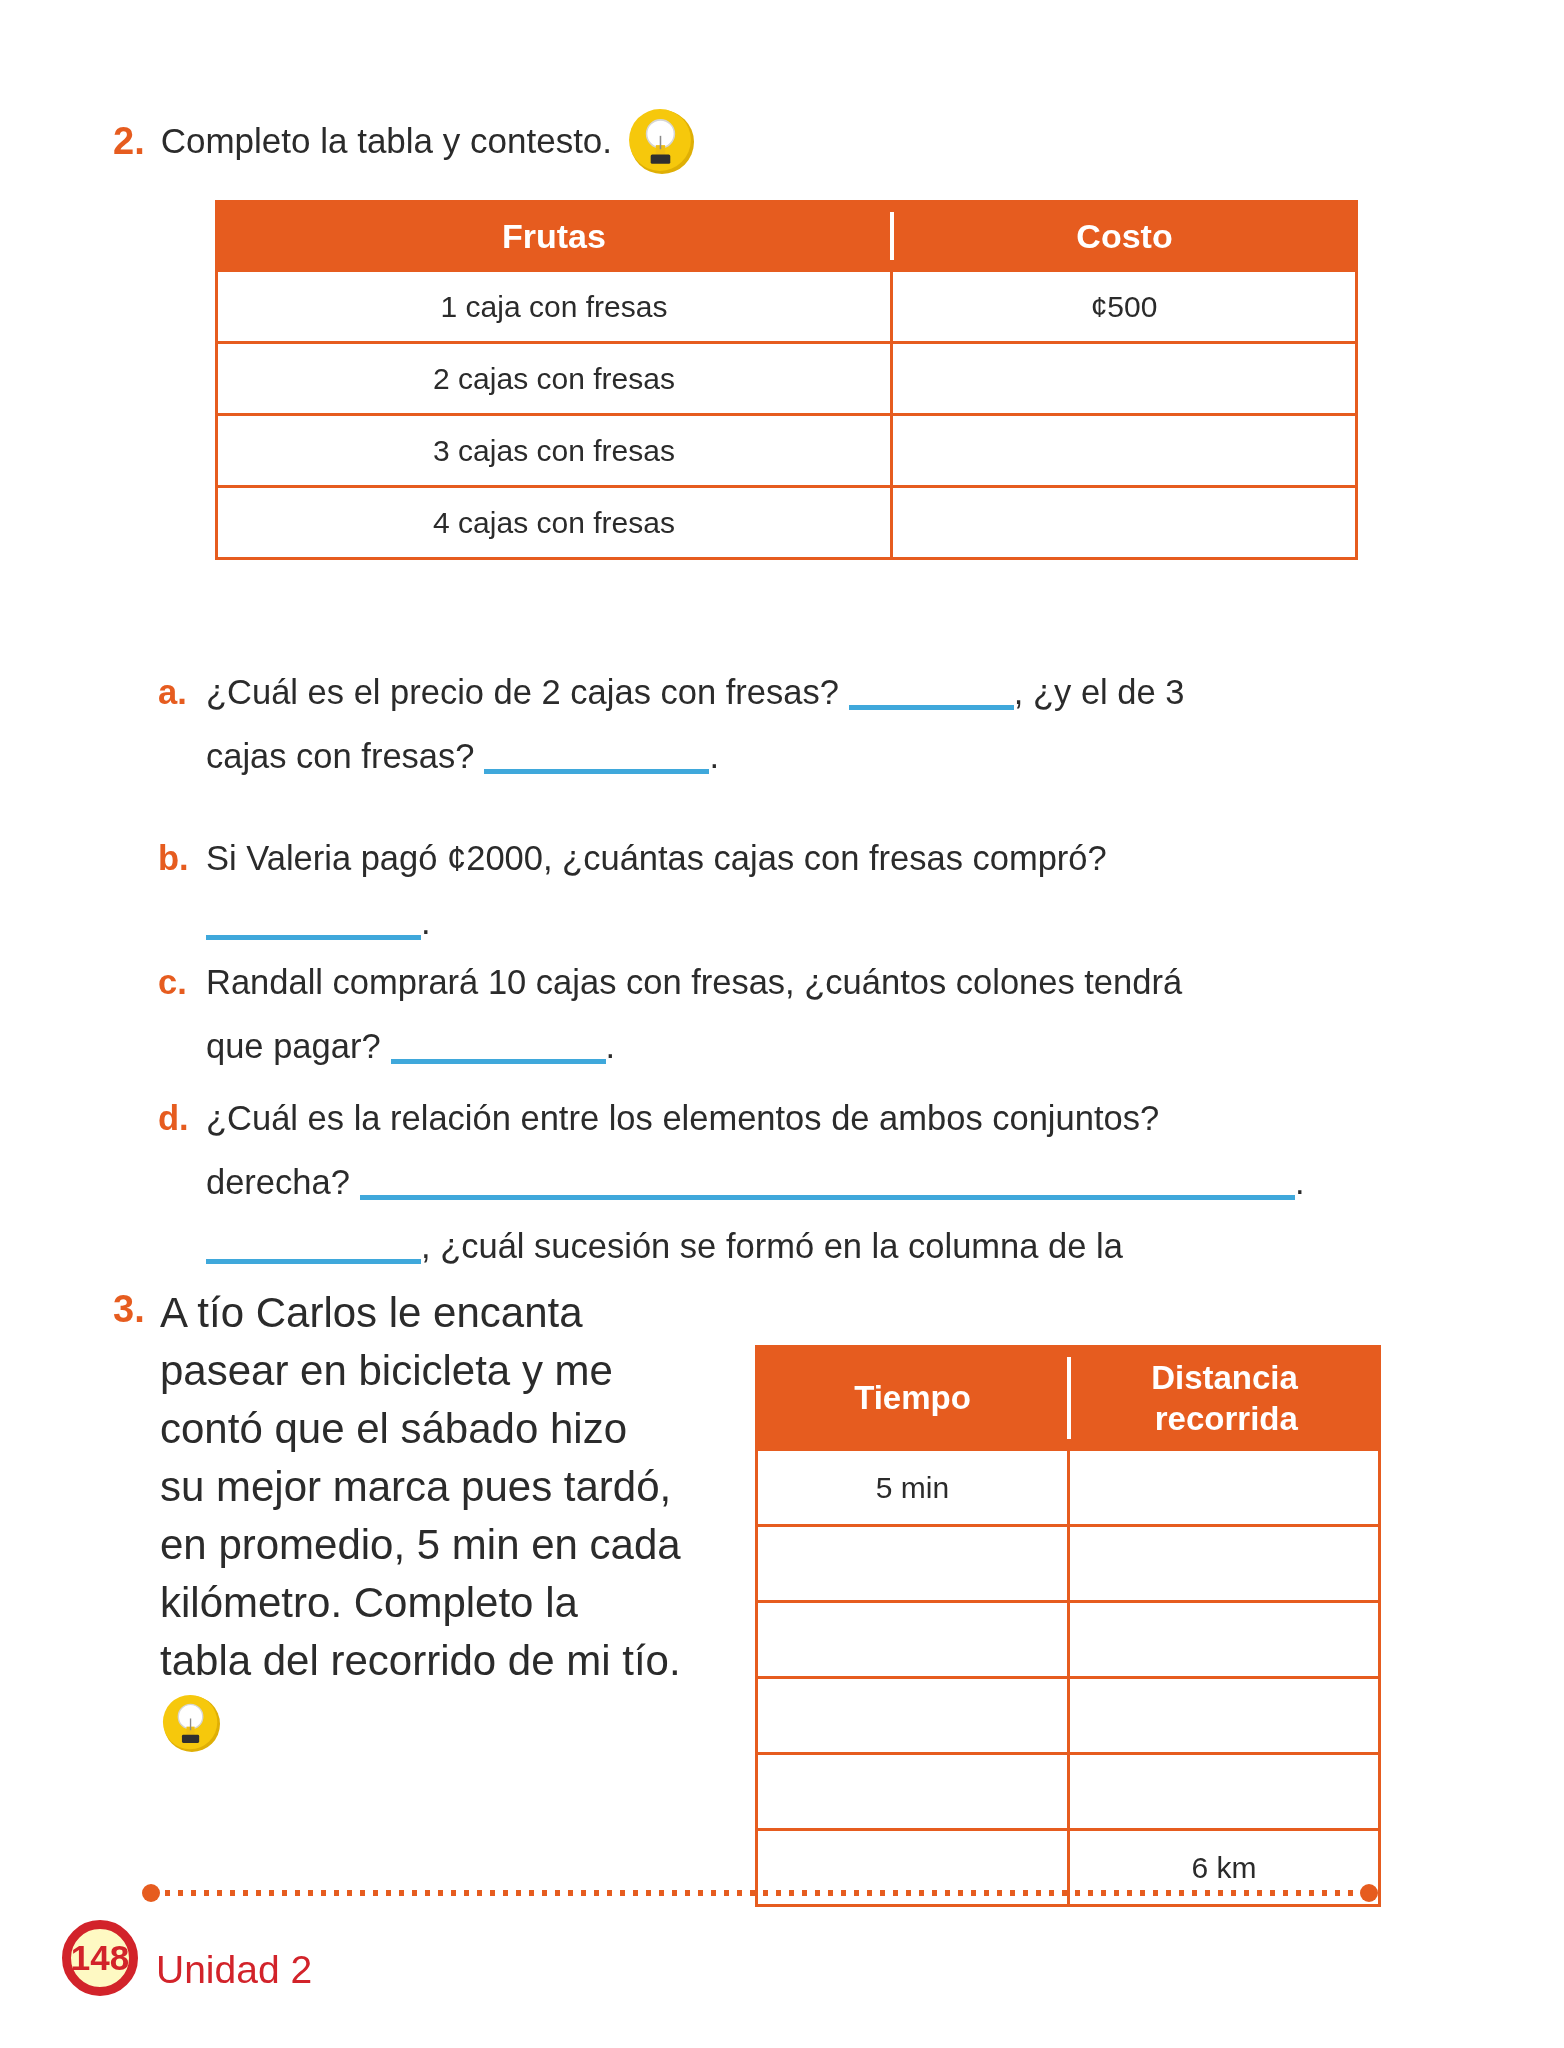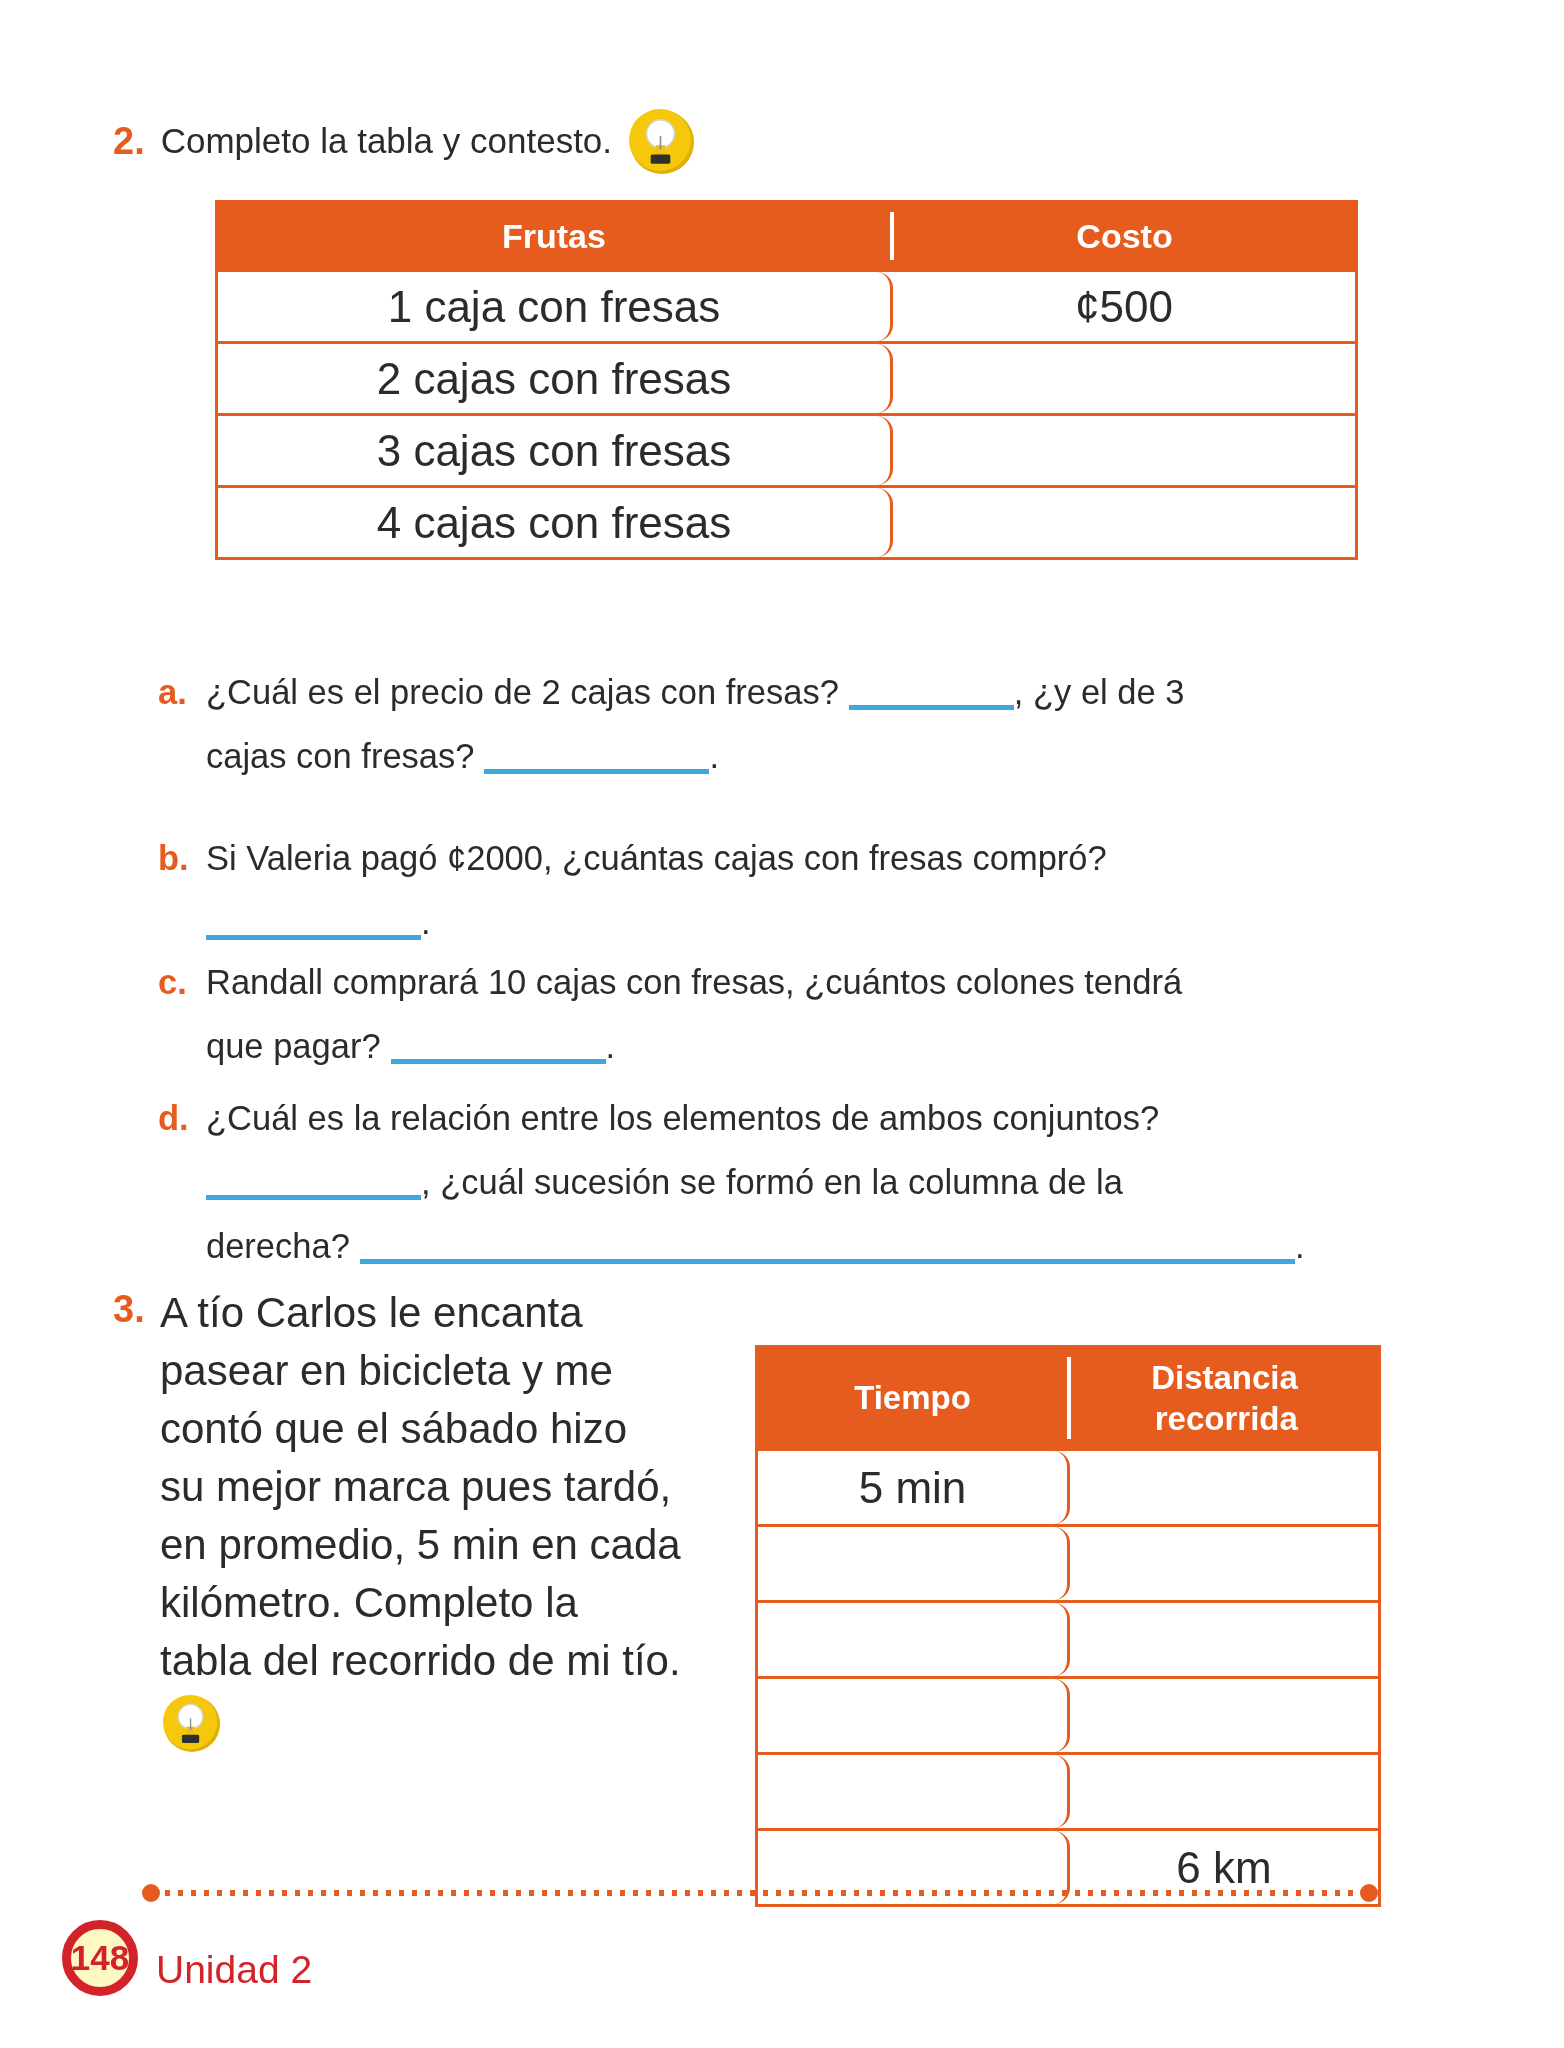--- a/index.html
+++ b/index.html
@@ -19,21 +19,21 @@
   .bulb { width:66px; height:66px; display:inline-block; }
   .bulb svg { width:100%; height:100%; display:block; }
 
   
   .tbl { position:absolute; border:3px solid var(--orange,#E65C1F); background:#fff; }
   .thead { display:flex; background:var(--orange,#E65C1F); color:#fff; font-weight:bold; font-size:34px; align-items:stretch; }
   .th { display:flex; align-items:center; justify-content:center; text-align:right; }
   .th.c2 { flex:1; }
   .vline { width:4px; background:#fff; margin:9px 0; }
   .trow { display:flex; border-top:3px solid var(--orange,#E65C1F); }
-  .td { display:flex; align-items:center; justify-content:center; font-size:44px;border-radius:16px; }
+  .td { display:flex; align-items:center; justify-content:center; font-size:30px; }
   .td.c2 { flex:1; }
 
   .tbl1 { left:215px; top:200px; width:1143px; }
   .tbl1 .thead { height:66px; }
   .tbl1 .th.c1 { width:672px; }
   .tbl1 .trow { height:72px; }
   .tbl1 .td.c1 { width:675px; border-right:3px solid var(--orange,#E65C1F); }
 
   .tbl2 { left:755px; top:1345px; width:626px; }
   .tbl2 .thead { height:100px; font-size:33px; }
@@ -146,22 +146,22 @@
   <div class="q-body">
     <div><span>Randall comprará 10 cajas con fresas, ¿cuántos colones tendrá</span></div>
     <div><span>que pagar?</span><span class="blank w215"></span><span>.</span></div>
   </div>
 </div>
 
 <div class="q q-d">
   <span class="q-label">d.</span>
   <div class="q-body">
     <div><span>¿Cuál es la relación entre los elementos de ambos conjuntos?</span></div>
+    <div><span>derecha?</span><span class="blank w935"></span><span>.</span></div>
     <div><span class="blank w215 no-ml"></span><span>, ¿cuál sucesión se formó en la columna de la</span></div>
-    <div><span>derecha?</span><span class="blank w935"></span><span>.</span></div>
   </div>
 </div>
 
 <span class="ex3-num">3.</span>
 <div class="ex3-text">A tío Carlos le encanta
 pasear en bicicleta y me
 contó que el sábado hizo
 su mejor marca pues tardó,
 en promedio, 5 min en cada
 kilómetro. Completo la

